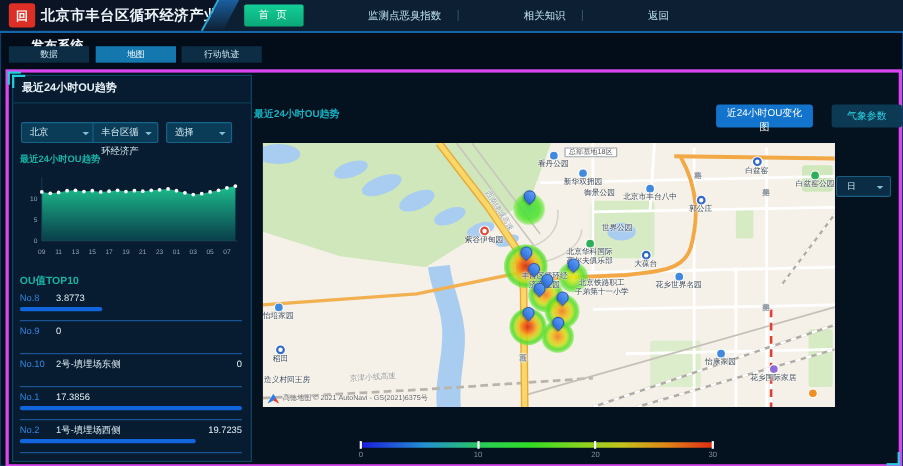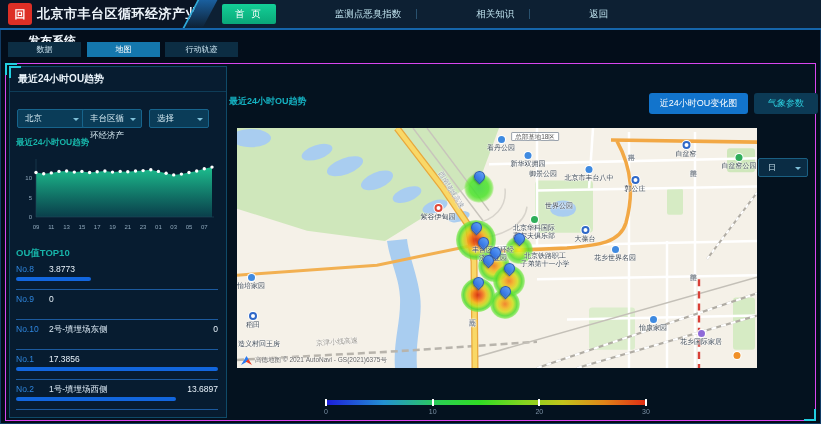--- a/index.html
+++ b/index.html
@@ -17,21 +17,21 @@
   .nav-item{color:#bfe2ee;font-size:9.5px;padding:0 15px;cursor:pointer;white-space:nowrap;margin-left:44px;}
   .nav-item.active{margin-left:26px;background:linear-gradient(180deg,#13cf97,#0aa878);color:#fff;
                    height:20px;line-height:20px;padding:0 13px;border-radius:2px;letter-spacing:2px;}
   .nav-sep{width:1px;height:10px;background:#29516e;}
   
   .pub-label{position:absolute;left:28px;top:33px;font-size:12px;font-weight:bold;color:#edf4fa;}
   .tab{position:absolute;top:42px;height:15px;width:73px;font-size:8px;line-height:15px;text-align:center;
        color:#cde6f2;background:#0c2d43;border:none;cursor:pointer;padding:0;font-family:inherit;}
   .tab.active{background:#1477ad;color:#fff;}
   
-  .main-panel{position:absolute;left:5px;top:63px;width:809px;height:356px;background:#04121f;border:1px solid #d946ef;}
+  .main-panel{position:absolute;left:5px;top:63px;width:809px;height:356px;background:#04121f;border:3px solid #d946ef;}
   .c{position:absolute;width:10px;height:10px;z-index:6;}
   .c-tl{left:-1px;top:-1px;border-left:2px solid #22cfe0;border-top:2px solid #22cfe0;}
   .c-br{right:-1px;bottom:-1px;border-right:2px solid #22cfe0;border-bottom:2px solid #22cfe0;}
   
   .left-card{position:absolute;left:3px;top:2px;width:216px;height:350px;background:#071c30;border:1px solid #0f4a68;}
   .lc-head{height:24px;line-height:24px;padding-left:8px;font-size:10px;font-weight:bold;color:#e8f1f8;
            border-bottom:1px solid rgba(30,120,160,.35);}
   .sel{position:absolute;top:42px;height:19px;background:#0a3c58;border:1px solid #17648c;border-radius:2px;
        color:#d8ecf4;font-size:8.5px;line-height:17px;padding:0 14px 0 7px;box-sizing:border-box;cursor:pointer;}
   .sel::after{content:"";position:absolute;right:5px;top:8px;border:3px solid transparent;border-top-color:#7fc0d8;}
@@ -43,21 +43,21 @@
   .tl-row{position:relative;height:29px;border-bottom:1px solid #1c5a9e;}
   .tl-line{display:flex;font-size:8.5px;padding-top:4px;}
   .tl-rank{color:#2f86de;width:33px;flex:none;}
   .tl-name{color:#dceaf5;flex:1;white-space:nowrap;overflow:hidden;}
   .tl-val{color:#e8f2fa;flex:none;}
   .tl-bar{position:absolute;left:0;right:0;top:17px;height:4px;}
   .tl-bar i{display:block;height:4px;background:#1266dd;border-radius:2px;}
   
   .map-label-teal{position:absolute;left:223px;top:31px;font-size:9px;color:#15b2c2;font-weight:bold;}
   .mbtn{position:absolute;top:29px;height:21px;border-radius:3px;font-size:9px;border:none;cursor:pointer;font-family:inherit;}
-  .mbtn.primary{left:643px;width:99px;background:#1274cc;color:#fff;}
+  .mbtn.primary{left:643px;width:88px;background:#1274cc;color:#fff;}
   .mbtn.secondary{left:748px;width:64px;background:#0c3a55;color:#2dd2e2;}
   .time-sel{position:absolute;left:752px;top:94px;width:50px;height:19px;background:#0a2c44;border:1px solid #1a5f82;
             border-radius:2px;color:#cfe6f0;font-size:8px;line-height:17px;padding-left:9px;box-sizing:border-box;cursor:pointer;}
   .time-sel::after{content:"";position:absolute;right:6px;top:8px;border:3px solid transparent;border-top-color:#7fc0d8;}
   
   #map{position:absolute;left:231px;top:64px;width:520px;height:240px;overflow:hidden;background:#f5f1e8;}
   .map-base{position:absolute;left:0;top:0;z-index:0;}
   .mlabel{position:absolute;z-index:3;transform:translateX(-50%);display:flex;flex-direction:column;align-items:center;
           font-size:7px;color:#3d4854;line-height:1.15;white-space:nowrap;
           text-shadow:0 0 2px #fff,0 0 2px #fff,0 0 1px #fff;}
@@ -210,21 +210,21 @@
               <span class="tl-val">17.3856</span>
             </div>
             <div class="tl-bar">
               <i style="width: 100%;"></i>
             </div>
           </div>
           <div class="tl-row">
             <div class="tl-line">
               <span class="tl-rank">No.2</span>
               <span class="tl-name">1号-填埋场西侧</span>
-              <span class="tl-val">13.6897</span>
+              <span class="tl-val">19.7235</span>
             </div>
             <div class="tl-bar">
               <i style="width: 79%;"></i>
             </div>
           </div>
         </div>
     </aside>
 
     <div class="map-label-teal">最近24小时OU趋势</div>
     <button class="mbtn primary">近24小时OU变化图</button>

